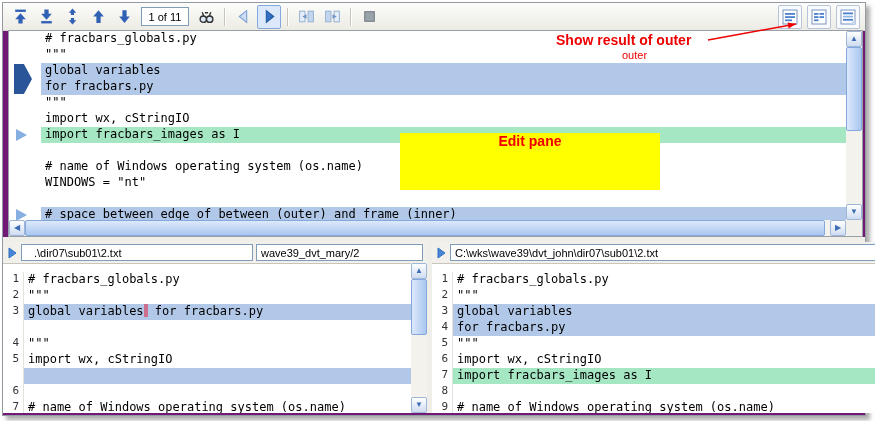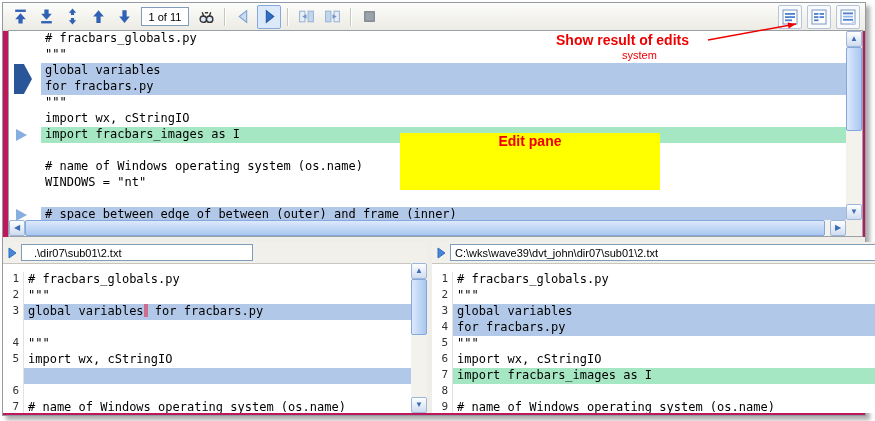--- a/index.html
+++ b/index.html
@@ -1,17 +1,17 @@
 <!DOCTYPE html>
 <html style="--highlight-blue: #b2c8e8; --highlight-green: #a5e6c3; --annotation-red: #ee0000; --annotation-yellow: #ffff00; --marker-blue: #2a5699; --marker-triangle: #86aee0; --cursor-pink: #cc6e8e;"><head>
 <meta charset="utf-8">
 <style>
   html,body{margin:0;padding:0;background:#ffffff;}
   .page{position:relative;width:875px;height:421px;background:#fff;overflow:hidden;font-family:"Liberation Sans",sans-serif;}
-  .window{position:absolute;left:2px;top:2px;width:862px;height:412px;border:1px solid #949aa2;background:#be185d;box-shadow:4px 4px 4px rgba(110,110,110,.55);}
+  .window{position:absolute;left:2px;top:2px;width:862px;height:412px;border:1px solid #949aa2;background:#701a75;box-shadow:4px 4px 4px rgba(110,110,110,.55);}
 
   
   .toolbar{position:absolute;left:0;top:0;right:0;height:27px;background:linear-gradient(#fcfcfa,#ecebe4);border-bottom:1px solid #d6d4ca;display:flex;align-items:center;padding:0 5px;gap:2px;}
   .tbtn{width:22px;height:22px;display:flex;align-items:center;justify-content:center;flex:none;border:1px solid transparent;border-radius:2px;}
   .tbtn.pressed{border:1px solid #84a7dd;background:#dce9fb;}
   .tbtn.boxed{border:1px solid #b8c4d8;background:#f8fafd;}
   .tsep{width:1px;height:18px;background:#c9c7bd;box-shadow:1px 0 0 #fff;margin:0 4px;flex:none;}
   .pos-field{width:46px;height:17px;border:1px solid #7f9db9;background:#fff;font:11px "Liberation Sans",sans-serif;text-align:center;padding:0;margin:0 3px;flex:none;}
   .tb-right{margin-left:auto;display:flex;gap:5px;}
 
@@ -69,22 +69,22 @@
 </style>
 </head>
 <body>
 
 <div class="page">
 
   <svg class="ann-line">
     <line x1="708" y1="40" x2="796" y2="24" stroke="var(--annotation-red)" stroke-width="1.5"></line>
     <polygon points="796,24 788.6,28.4 787.6,22.5" fill="var(--annotation-red)"></polygon>
   </svg>
-  <div class="ann-show">Show result of edits</div>
-  <div class="ann-button">system</div>
+  <div class="ann-show">Show result of outer</div>
+  <div class="ann-button">outer</div>
   <div class="ann-edit">
       <span>Edit pane</span>
     </div>
 
   <div class="window">
 
     <div class="toolbar">
       <span class="tbtn">
         <svg width="17" height="17" viewBox="0 0 16 16">
             <rect x="3" y="1.5" width="10" height="2.2" fill="#3061b5"></rect>
@@ -219,20 +219,21 @@
     </div>
 
     <div class="h-split"></div>
 
     <div class="bl-pane">
       <div class="pane-hdr">
         <svg width="12" height="12" viewBox="0 0 12 12">
             <polygon points="3,1 10,6 3,11" fill="#4a86d8" stroke="#2f6fc4"></polygon>
           </svg>
         <input class="hdr-field f1" readonly="" value=".\dir07\sub01\2.txt" style="">
+        <input class="hdr-field f2" readonly="" value="wave39_dvt_mary/2" style="">
       </div>
       <div class="pane-body" id="left-rows">
           <div class="b-row">
             <span class="b-num">1</span>
             <span class="b-txt"># fracbars_globals.py</span>
           </div>
           <div class="b-row">
             <span class="b-num">2</span>
             <span class="b-txt">"""</span>
           </div>

